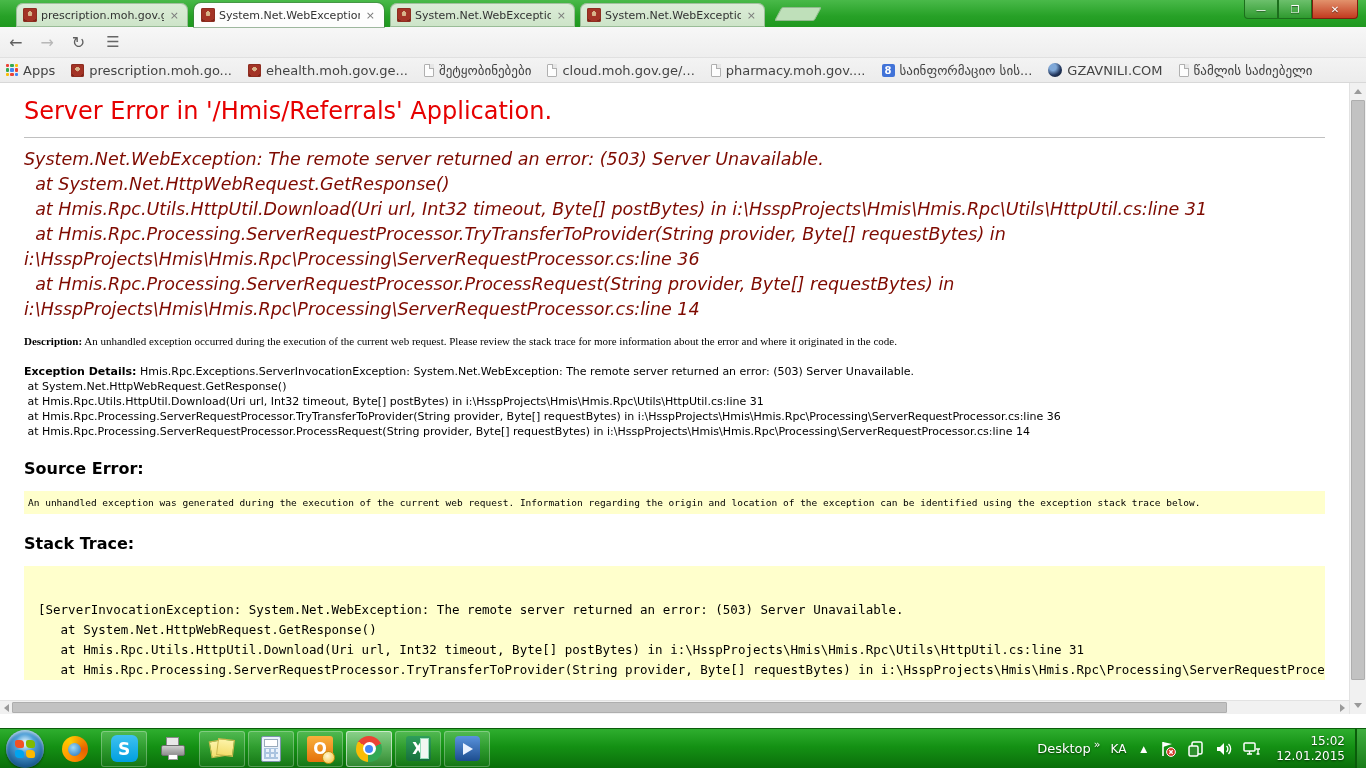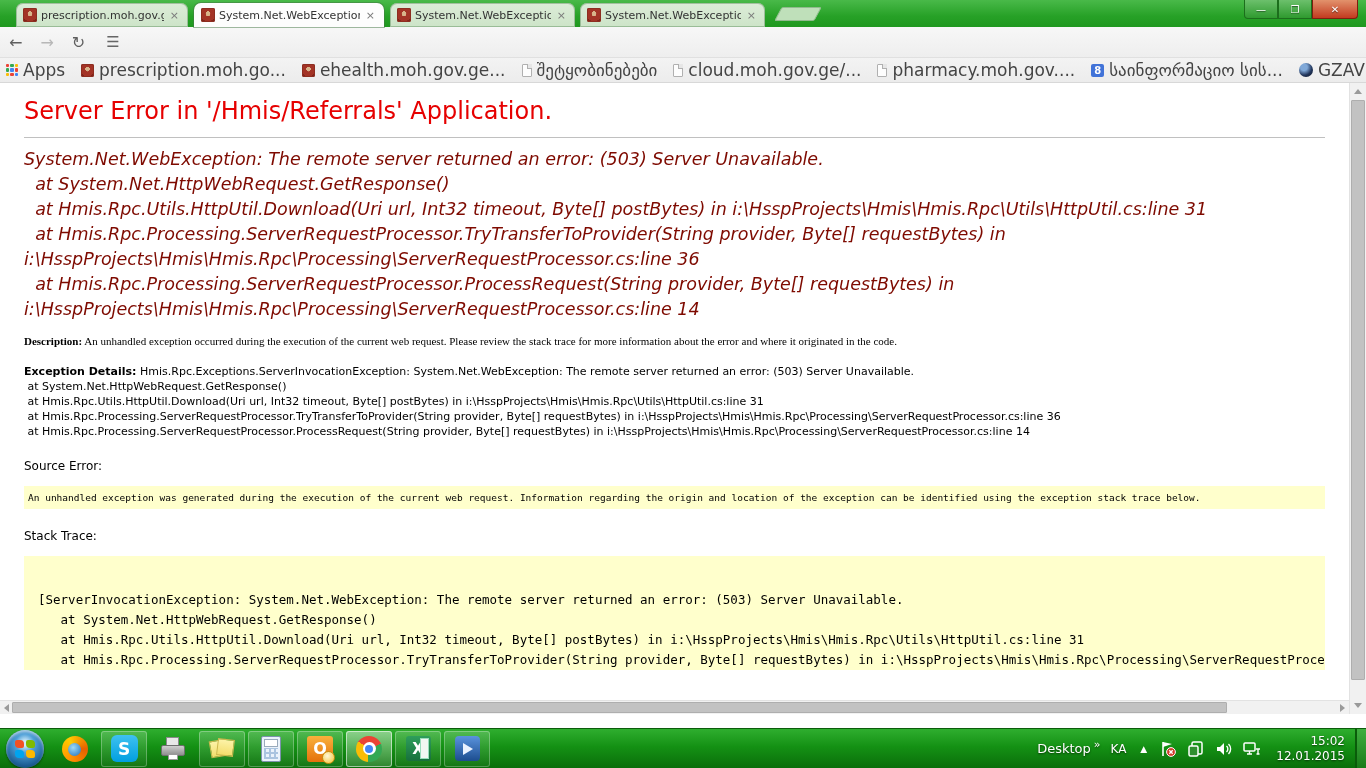--- a/index.html
+++ b/index.html
@@ -43,21 +43,21 @@
   .zoomico .lens { position:absolute; left:0; top:0; width:8px; height:8px; border:1.5px solid #777; border-radius:50%; }
   .zoomico .handle { position:absolute; left:8px; top:8px; width:5px; height:1.5px; background:#777; transform:rotate(45deg); }
   .starico { font-size:15px; color:#9a9a9a; margin-right:6px; cursor:pointer; }
   .menuico { font-size:15px; color:#666; padding:0 12px; cursor:pointer; }
 
   
   .bookmarks { position:absolute; left:0; top:58px; width:1366px; height:25px;
     background:linear-gradient(#f3f3f3,#ececec); border-bottom:1px solid #d8d8d8;
     display:flex; align-items:center; padding-left:6px; }
   .bm { display:flex; align-items:center; margin-right:16px; cursor:pointer; }
-  .bm-label { font-size:17px; color:#444; margin-left:5px; white-space:nowrap; }
+  .bm-label { font-size:13px; color:#444; margin-left:5px; white-space:nowrap; }
   .appsgrid { width:12px; height:12px; display:grid; grid-template-columns:repeat(3,1fr); gap:1px; }
   .appsgrid i { border-radius:1px; }
   .appsgrid i:nth-child(1){background:#ea4335}.appsgrid i:nth-child(2){background:#34a853}.appsgrid i:nth-child(3){background:#fbbc05}
   .appsgrid i:nth-child(4){background:#34a853}.appsgrid i:nth-child(5){background:#4285f4}.appsgrid i:nth-child(6){background:#ea4335}
   .appsgrid i:nth-child(7){background:#fbbc05}.appsgrid i:nth-child(8){background:#ea4335}.appsgrid i:nth-child(9){background:#4285f4}
   .bm-page { width:10px; height:13px; background:#fdfdfd; border:1px solid #b0b0b0; border-radius:1px; position:relative; }
   .bm-page:after { content:""; position:absolute; right:-1px; top:-1px; width:4px; height:4px; background:#e6e6e6; border-left:1px solid #b0b0b0; border-bottom:1px solid #b0b0b0; }
   .bm-crest { width:13px; height:13px; border-radius:2px;
     background:radial-gradient(circle at 50% 40%, #d8b48a 0 22%, #a33326 23% 70%, #7e241a 71%); box-shadow:inset 0 0 0 1px #8d2d20; }
   .bm-g8 { width:13px; height:13px; background:#4173d8; border-radius:2px; color:#fff; font-size:10px; font-weight:bold; display:flex; align-items:center; justify-content:center; }
@@ -66,21 +66,21 @@
 
   
   .content { position:absolute; left:0; top:83px; width:1349px; height:631px; background:#fff; overflow:hidden; padding:0 24px; }
   .err-h1 { font-size:24px; font-weight:normal; color:#e60000; margin-top:14px; letter-spacing:0; }
   .err-hr { border:none; border-top:1px solid #c0c0c0; margin-top:12px; }
   .err-h2 { font-size:17.5px; line-height:25px; font-style:italic; color:#7e0a00; margin-top:9px; white-space:pre-wrap; }
   .err-body { font-size:11px; color:#000; }
   .desc { margin-top:13px;font-family:Liberation Serif, serif; }
   .exdet { margin-top:17px; line-height:15px; }
   .exdet-rest { white-space:pre-wrap; line-height:15px; }
-  .sect { font-size:12px; font-weight:normal; margin-top:20px; }
+  .sect { font-size:16px; font-weight:bold; margin-top:20px; }
   .codebox { background:#ffffcc; margin-top:13px; padding:6px 4px; font-family:"DejaVu Sans Mono", monospace; }
   .codebox.src { font-size:9.5px; color:#000; }
   .codebox.stack { margin-top:13px; padding:34px 4px 12px 14px; font-size:12.5px; line-height:20px; white-space:pre; overflow:hidden; height:114px; }
 
   
   .vscroll { position:absolute; right:0; top:83px; width:17px; height:631px; background:#f1f1f1; border-left:1px solid #e2e2e2; }
   .vscroll .arr { position:absolute; left:4px; width:0; height:0; border-left:4px solid transparent; border-right:4px solid transparent; }
   .vscroll .arr.up { top:6px; border-bottom:5px solid #9a9a9a; }
   .vscroll .arr.down { bottom:6px; border-top:5px solid #9a9a9a; }
   .vscroll .thumb { position:absolute; left:1px; top:17px; width:14px; height:580px; background:#c2c2c2; border:1px solid #aeaeae; border-radius:1px; }

